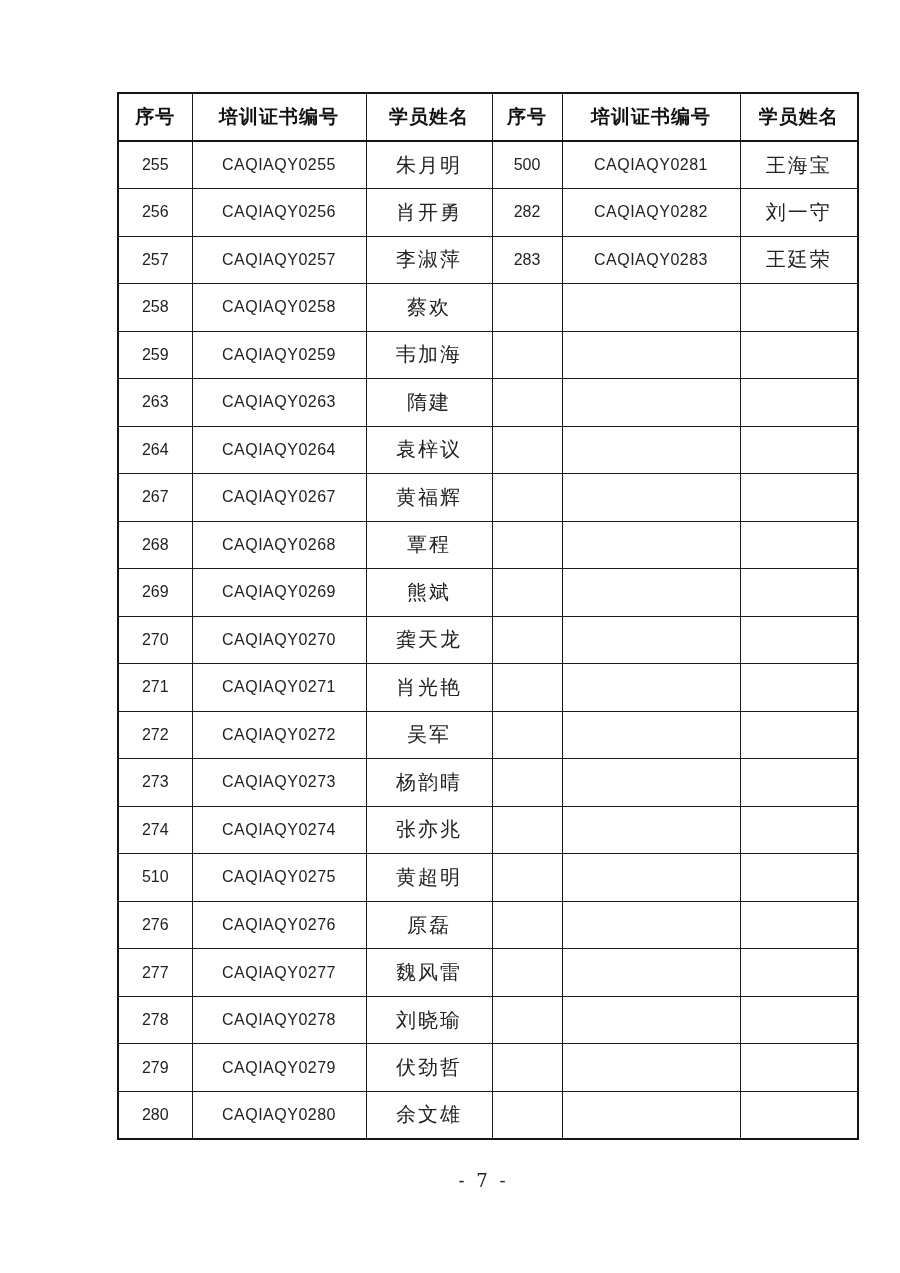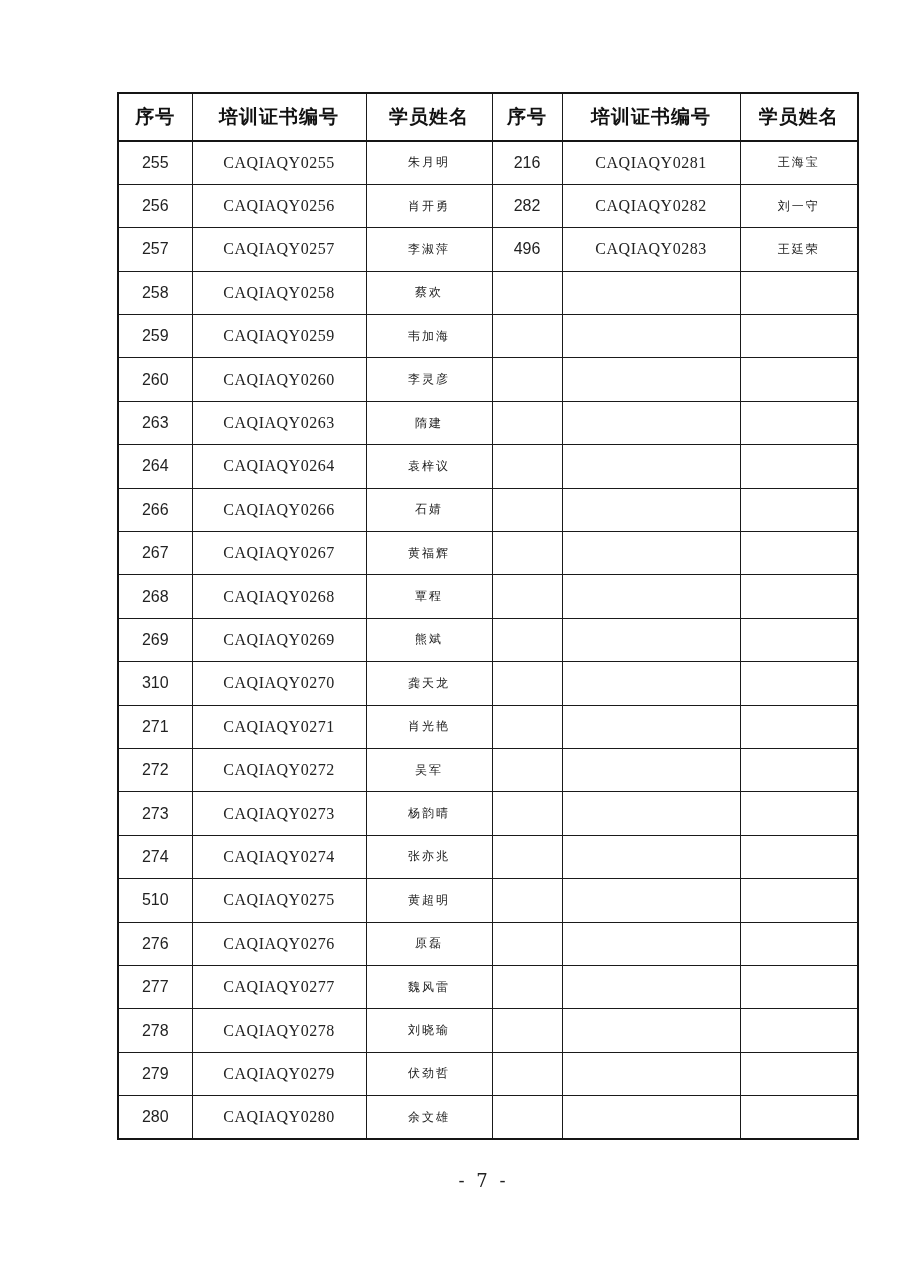--- a/index.html
+++ b/index.html
@@ -46,28 +46,28 @@
   }
   table.roster tbody tr {
     height: 38.4px;
   }
   td.serial {
     font-family: "Liberation Sans", sans-serif;
     font-size: 16px;
     color: #2a2a2a;
   }
   td.cert {
-    font-family: Liberation Serif, serif;
+    font-family: Liberation Sans, sans-serif;
     font-size: 16px;
     letter-spacing: 0.5px;
     color: #2a2a2a;
   }
   td.name {
     font-family: Liberation Serif, serif;
-    font-size: 12px;
+    font-size: 20px;
     letter-spacing: 2px;
     color: #222222;
   }
   .page-number {
     position: absolute;
     top: 1170px;
     left: 0;
     width: 900px;
     text-align: center;
     font-family: "DejaVu Serif", serif;
@@ -98,89 +98,73 @@
         <th>序号</th>
         <th>培训证书编号</th>
         <th>学员姓名</th>
       </tr>
     </thead>
     <tbody>
         <tr>
           <td class="serial">255</td>
           <td class="cert">CAQIAQY0255</td>
           <td class="name">朱月明</td>
-          <td class="serial">216</td>
+          <td class="serial">500</td>
           <td class="cert">CAQIAQY0281</td>
           <td class="name">王海宝</td>
         </tr>
         <tr>
           <td class="serial">256</td>
           <td class="cert">CAQIAQY0256</td>
           <td class="name">肖开勇</td>
           <td class="serial">282</td>
           <td class="cert">CAQIAQY0282</td>
           <td class="name">刘一守</td>
         </tr>
         <tr>
           <td class="serial">257</td>
           <td class="cert">CAQIAQY0257</td>
           <td class="name">李淑萍</td>
-          <td class="serial">496</td>
+          <td class="serial">283</td>
           <td class="cert">CAQIAQY0283</td>
           <td class="name">王廷荣</td>
         </tr>
         <tr>
           <td class="serial">258</td>
           <td class="cert">CAQIAQY0258</td>
           <td class="name">蔡欢</td>
           <td class="serial"></td>
           <td class="cert"></td>
           <td class="name"></td>
         </tr>
         <tr>
           <td class="serial">259</td>
           <td class="cert">CAQIAQY0259</td>
           <td class="name">韦加海</td>
           <td class="serial"></td>
           <td class="cert"></td>
           <td class="name"></td>
         </tr>
         <tr>
-          <td class="serial">260</td>
-          <td class="cert">CAQIAQY0260</td>
-          <td class="name">李灵彦</td>
-          <td class="serial"></td>
-          <td class="cert"></td>
-          <td class="name"></td>
-        </tr>
-        <tr>
           <td class="serial">263</td>
           <td class="cert">CAQIAQY0263</td>
           <td class="name">隋建</td>
           <td class="serial"></td>
           <td class="cert"></td>
           <td class="name"></td>
         </tr>
         <tr>
           <td class="serial">264</td>
           <td class="cert">CAQIAQY0264</td>
           <td class="name">袁梓议</td>
           <td class="serial"></td>
           <td class="cert"></td>
           <td class="name"></td>
         </tr>
         <tr>
-          <td class="serial">266</td>
-          <td class="cert">CAQIAQY0266</td>
-          <td class="name">石婧</td>
-          <td class="serial"></td>
-          <td class="cert"></td>
-          <td class="name"></td>
-        </tr>
-        <tr>
           <td class="serial">267</td>
           <td class="cert">CAQIAQY0267</td>
           <td class="name">黄福辉</td>
           <td class="serial"></td>
           <td class="cert"></td>
           <td class="name"></td>
         </tr>
         <tr>
           <td class="serial">268</td>
           <td class="cert">CAQIAQY0268</td>
@@ -191,21 +175,21 @@
         </tr>
         <tr>
           <td class="serial">269</td>
           <td class="cert">CAQIAQY0269</td>
           <td class="name">熊斌</td>
           <td class="serial"></td>
           <td class="cert"></td>
           <td class="name"></td>
         </tr>
         <tr>
-          <td class="serial">310</td>
+          <td class="serial">270</td>
           <td class="cert">CAQIAQY0270</td>
           <td class="name">龚天龙</td>
           <td class="serial"></td>
           <td class="cert"></td>
           <td class="name"></td>
         </tr>
         <tr>
           <td class="serial">271</td>
           <td class="cert">CAQIAQY0271</td>
           <td class="name">肖光艳</td>

